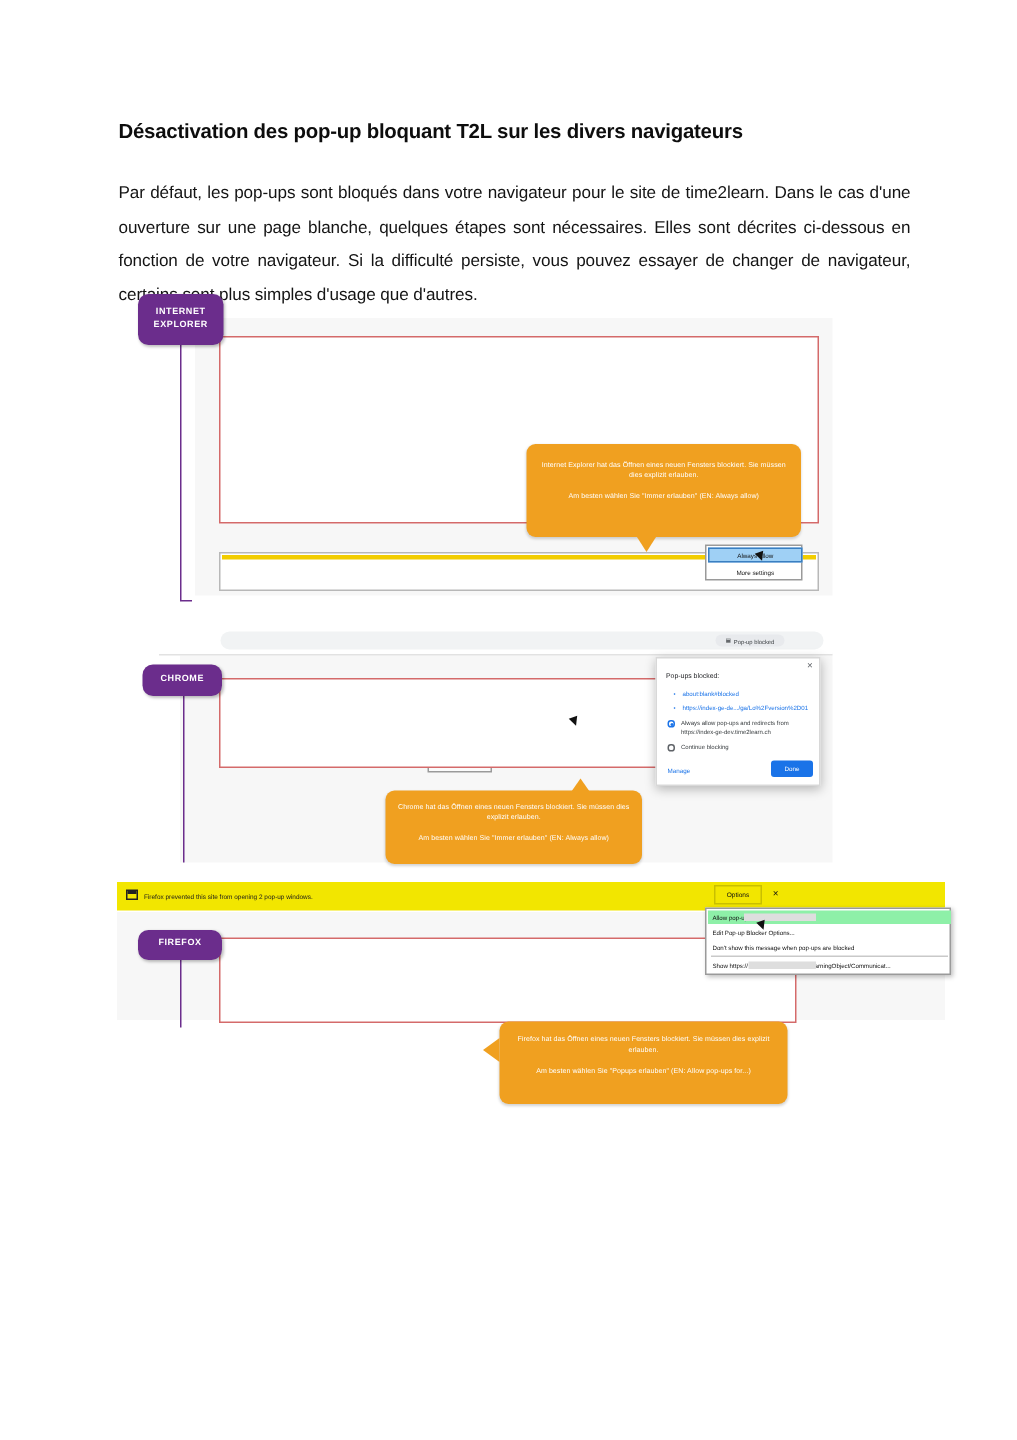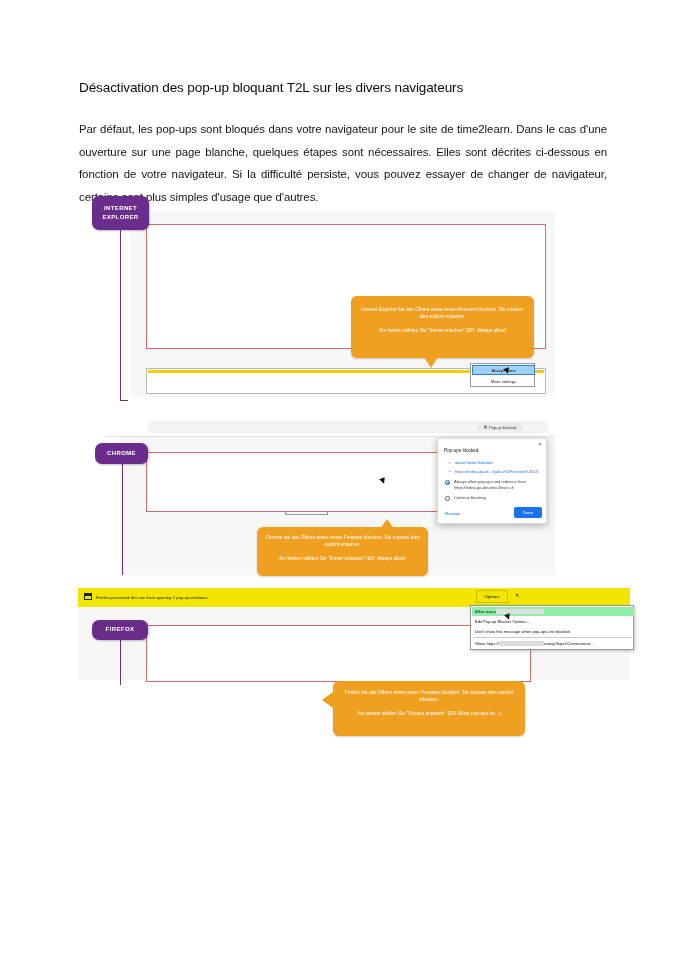--- a/index.html
+++ b/index.html
@@ -25,21 +25,21 @@
     box-sizing: border-box;
   }
 
   
   .doc-title {
     position: absolute;
     left: 79px;
     top: 80px;
     width: 530px;
     font-size: 13.6px;
-    font-weight: normal;
+    font-weight: bold;
     letter-spacing: -0.15px;
     color: #0d0d0d;
   }
   .doc-intro {
     position: absolute;
     left: 79px;
     top: 118px;
     width: 528px;
     font-size: 11.4px;
     line-height: 1.98;

